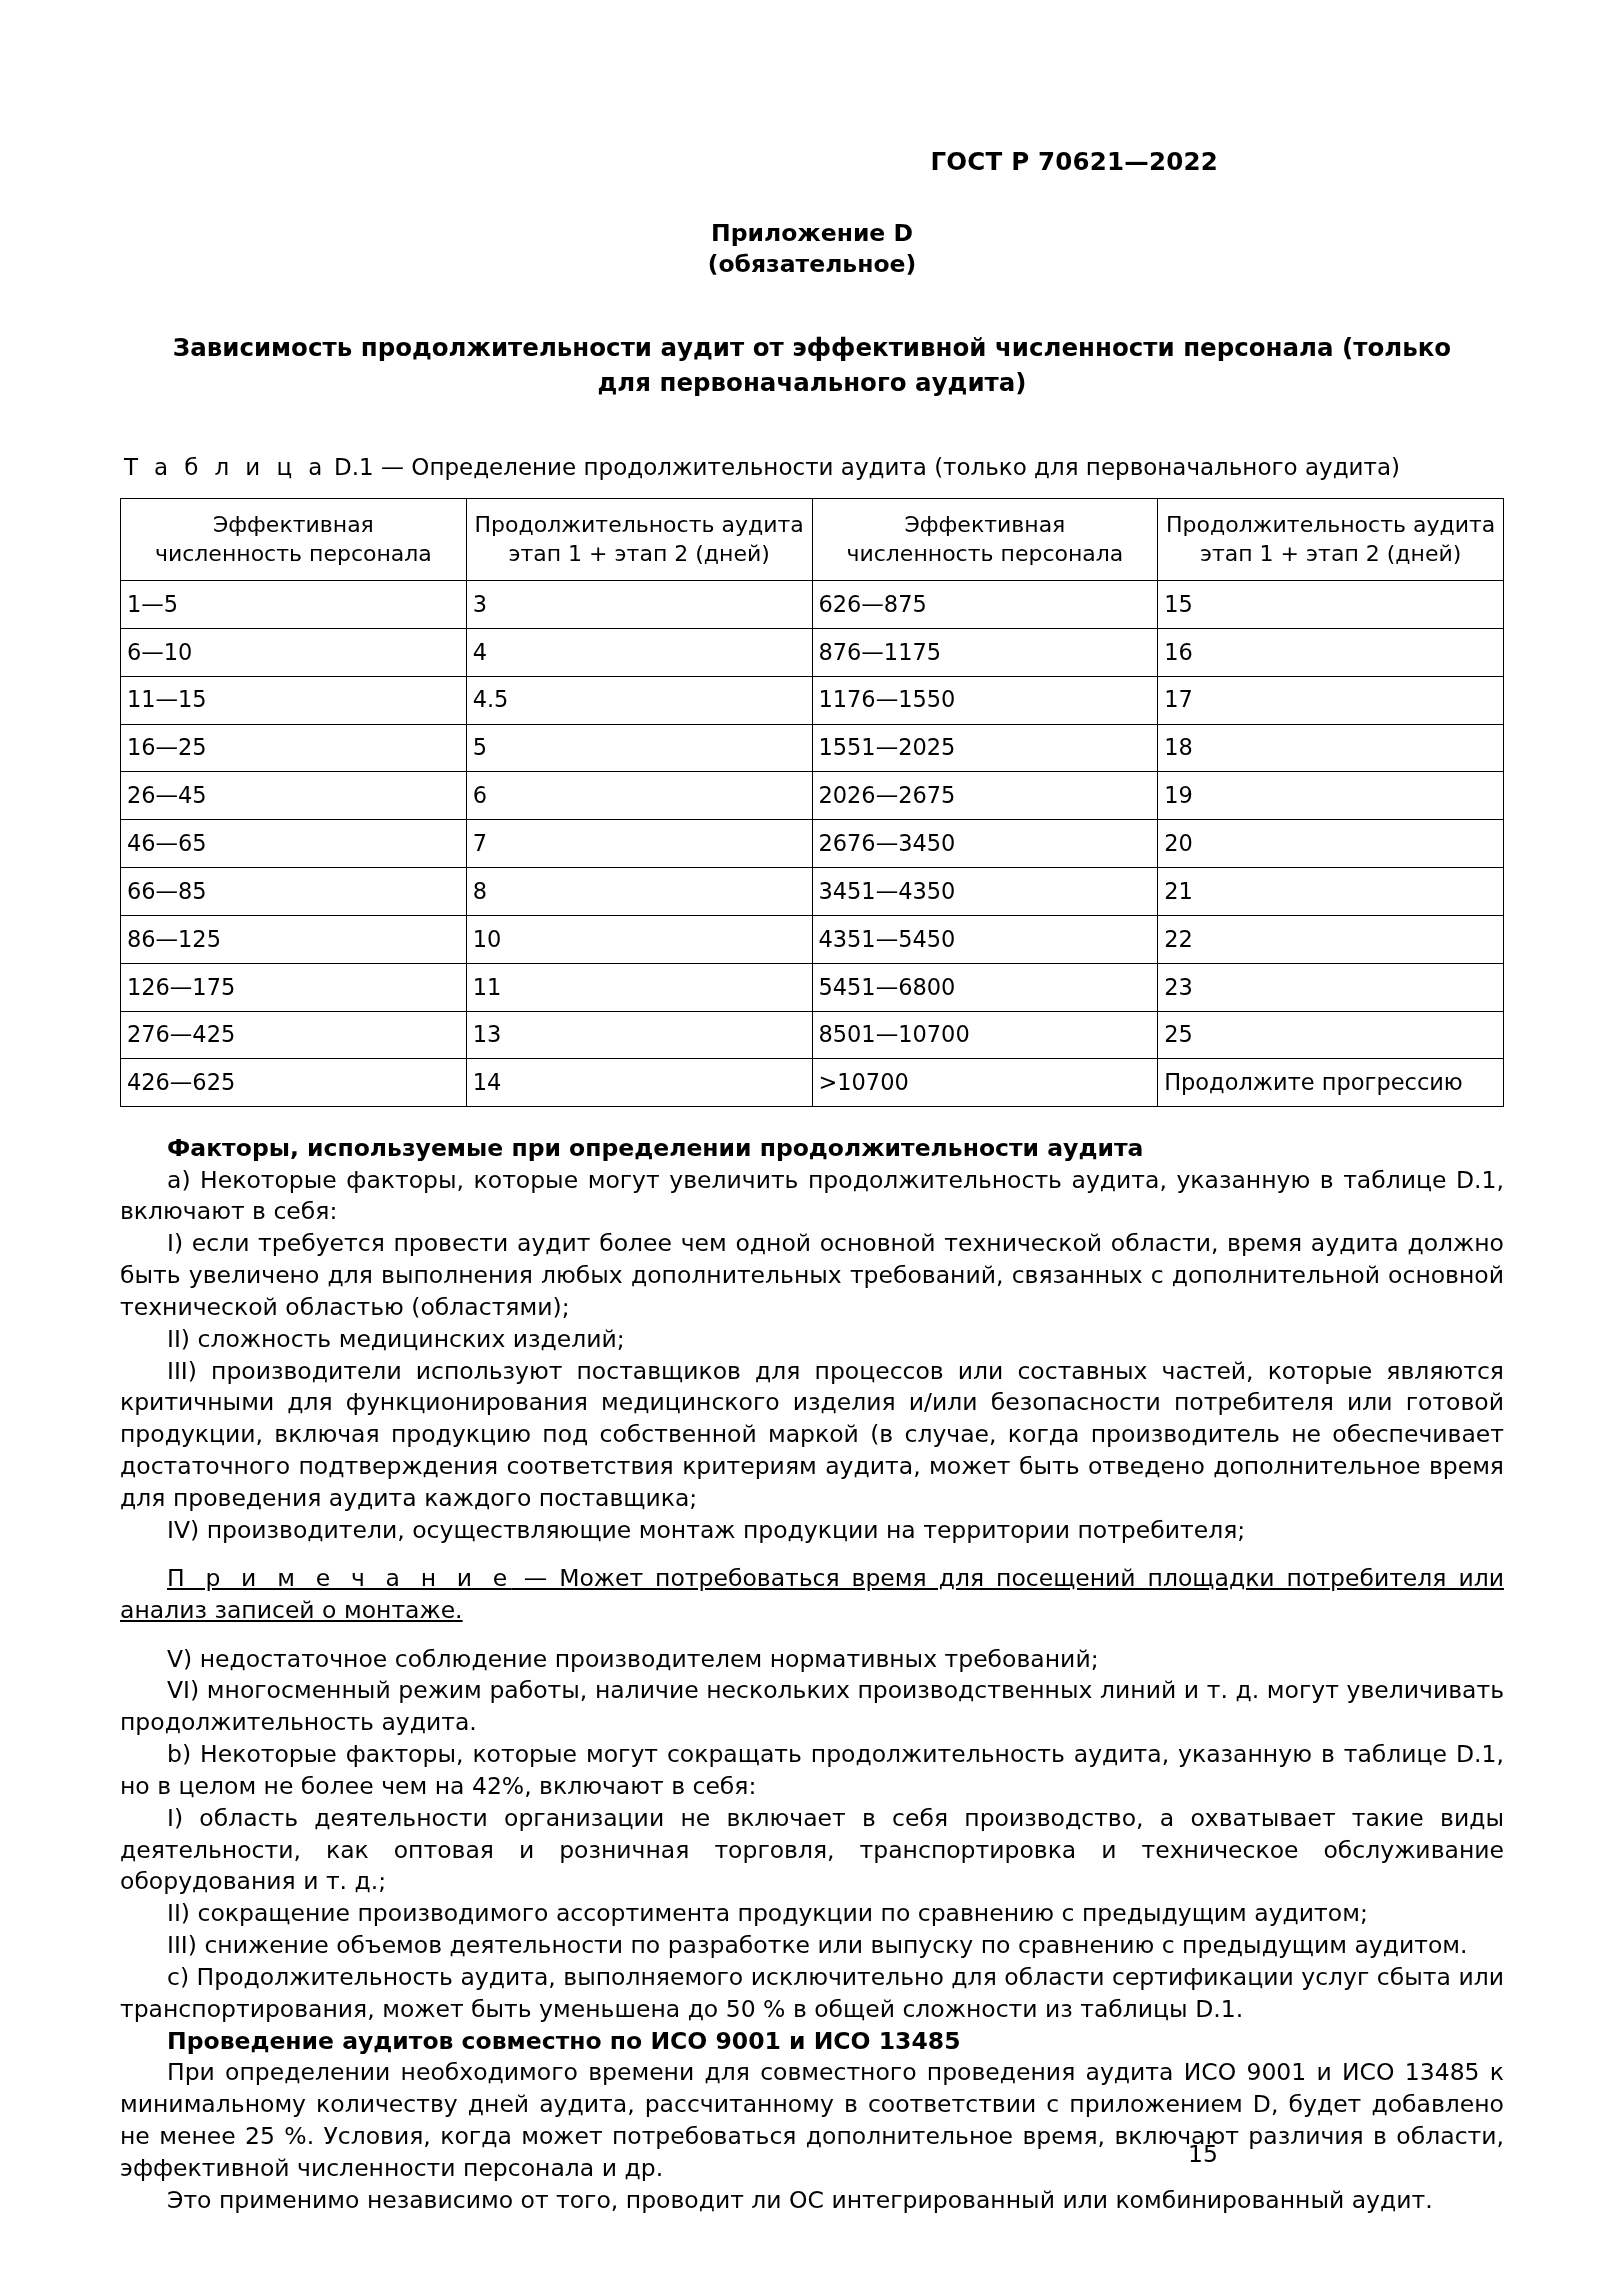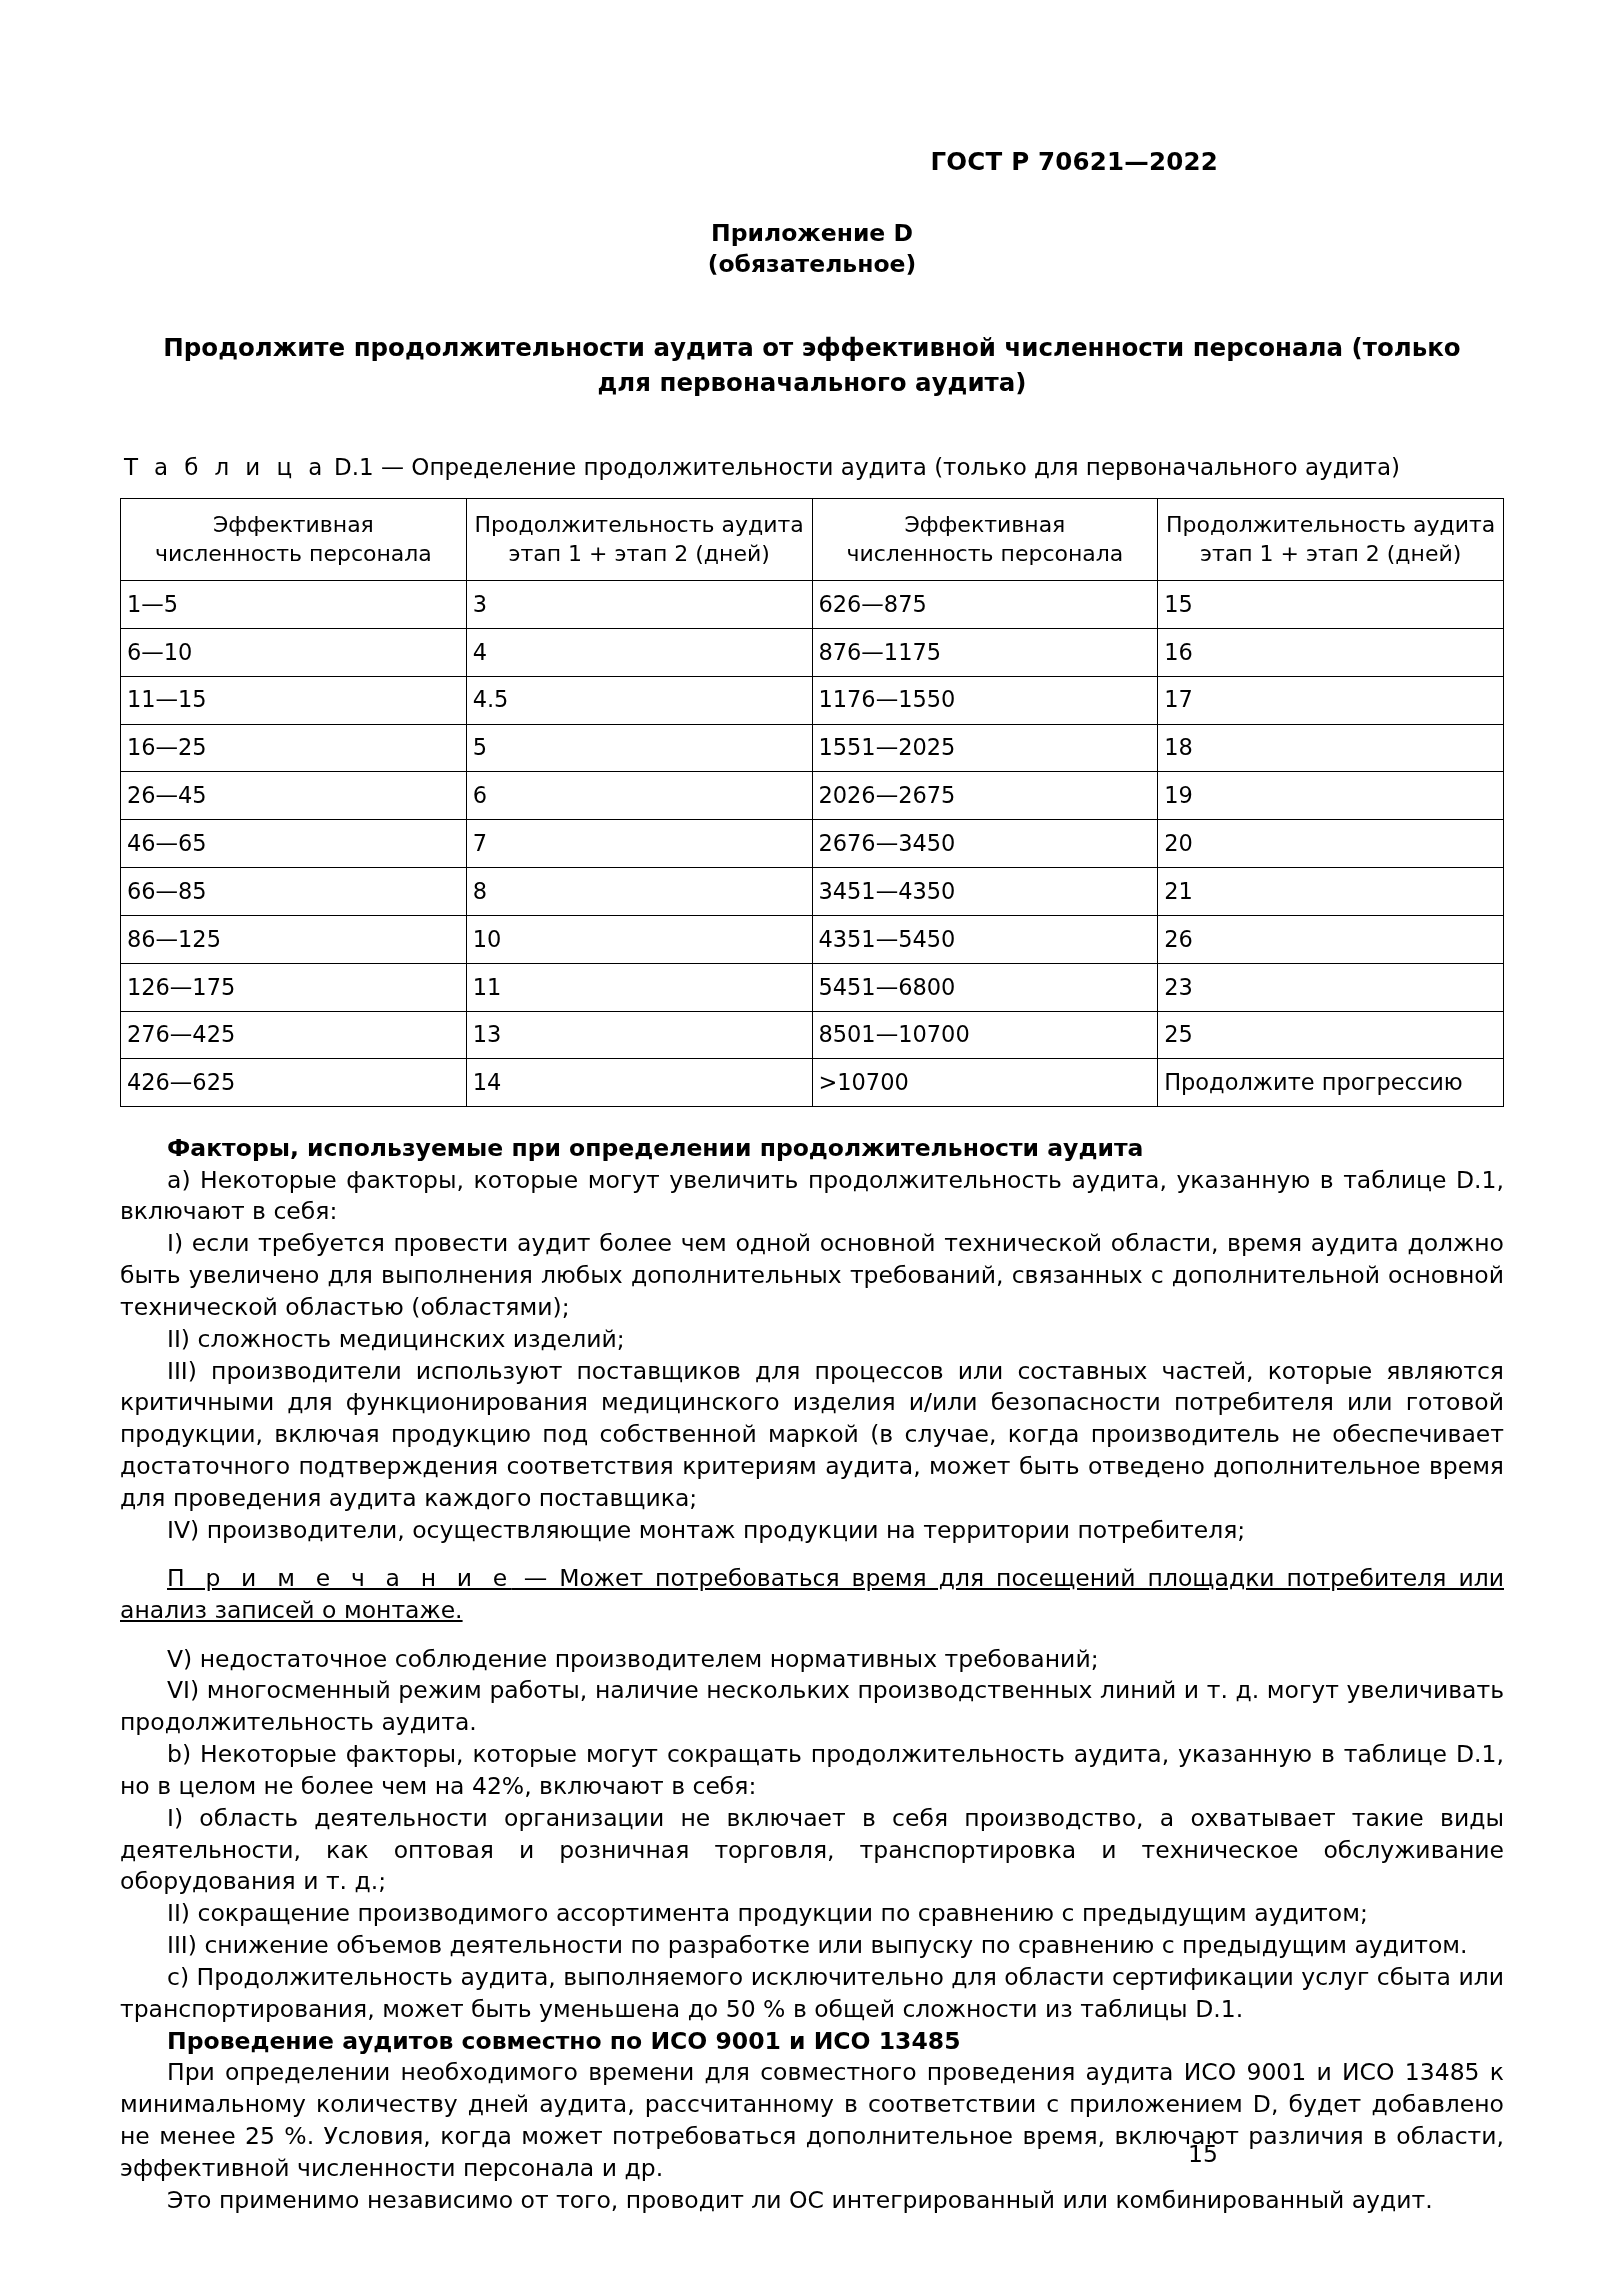--- a/index.html
+++ b/index.html
@@ -123,21 +123,21 @@
 <body>
 
 <div class="page">
 
   <div class="header-std">ГОСТ Р 70621—2022</div>
 
   <div class="content">
 
     <div class="annex-title">Приложение D</div>
     <div class="annex-sub">(обязательное)</div>
-    <div class="annex-heading">Продолжите продолжительности аудита от эффективной численности персонала (только для первоначального аудита)</div>
+    <div class="annex-heading">Зависимость продолжительности аудит от эффективной численности персонала (только для первоначального аудита)</div>
 
     <div class="table-caption">
       <span class="sp">Т а б л и ц а</span>
       <span>D.1 — Определение продолжительности аудита (только для первоначального аудита)</span>
     </div>
 
     <table class="dur">
       <colgroup>
         <col style="width:25%">
         <col style="width:25%">
@@ -204,21 +204,21 @@
         <tr>
           <td>66—85</td>
           <td>8</td>
           <td>3451—4350</td>
           <td>21</td>
         </tr>
         <tr>
           <td>86—125</td>
           <td>10</td>
           <td>4351—5450</td>
-          <td>26</td>
+          <td>22</td>
         </tr>
         <tr>
           <td>126—175</td>
           <td>11</td>
           <td>5451—6800</td>
           <td>23</td>
         </tr>
         <tr>
           <td>276—425</td>
           <td>13</td>

